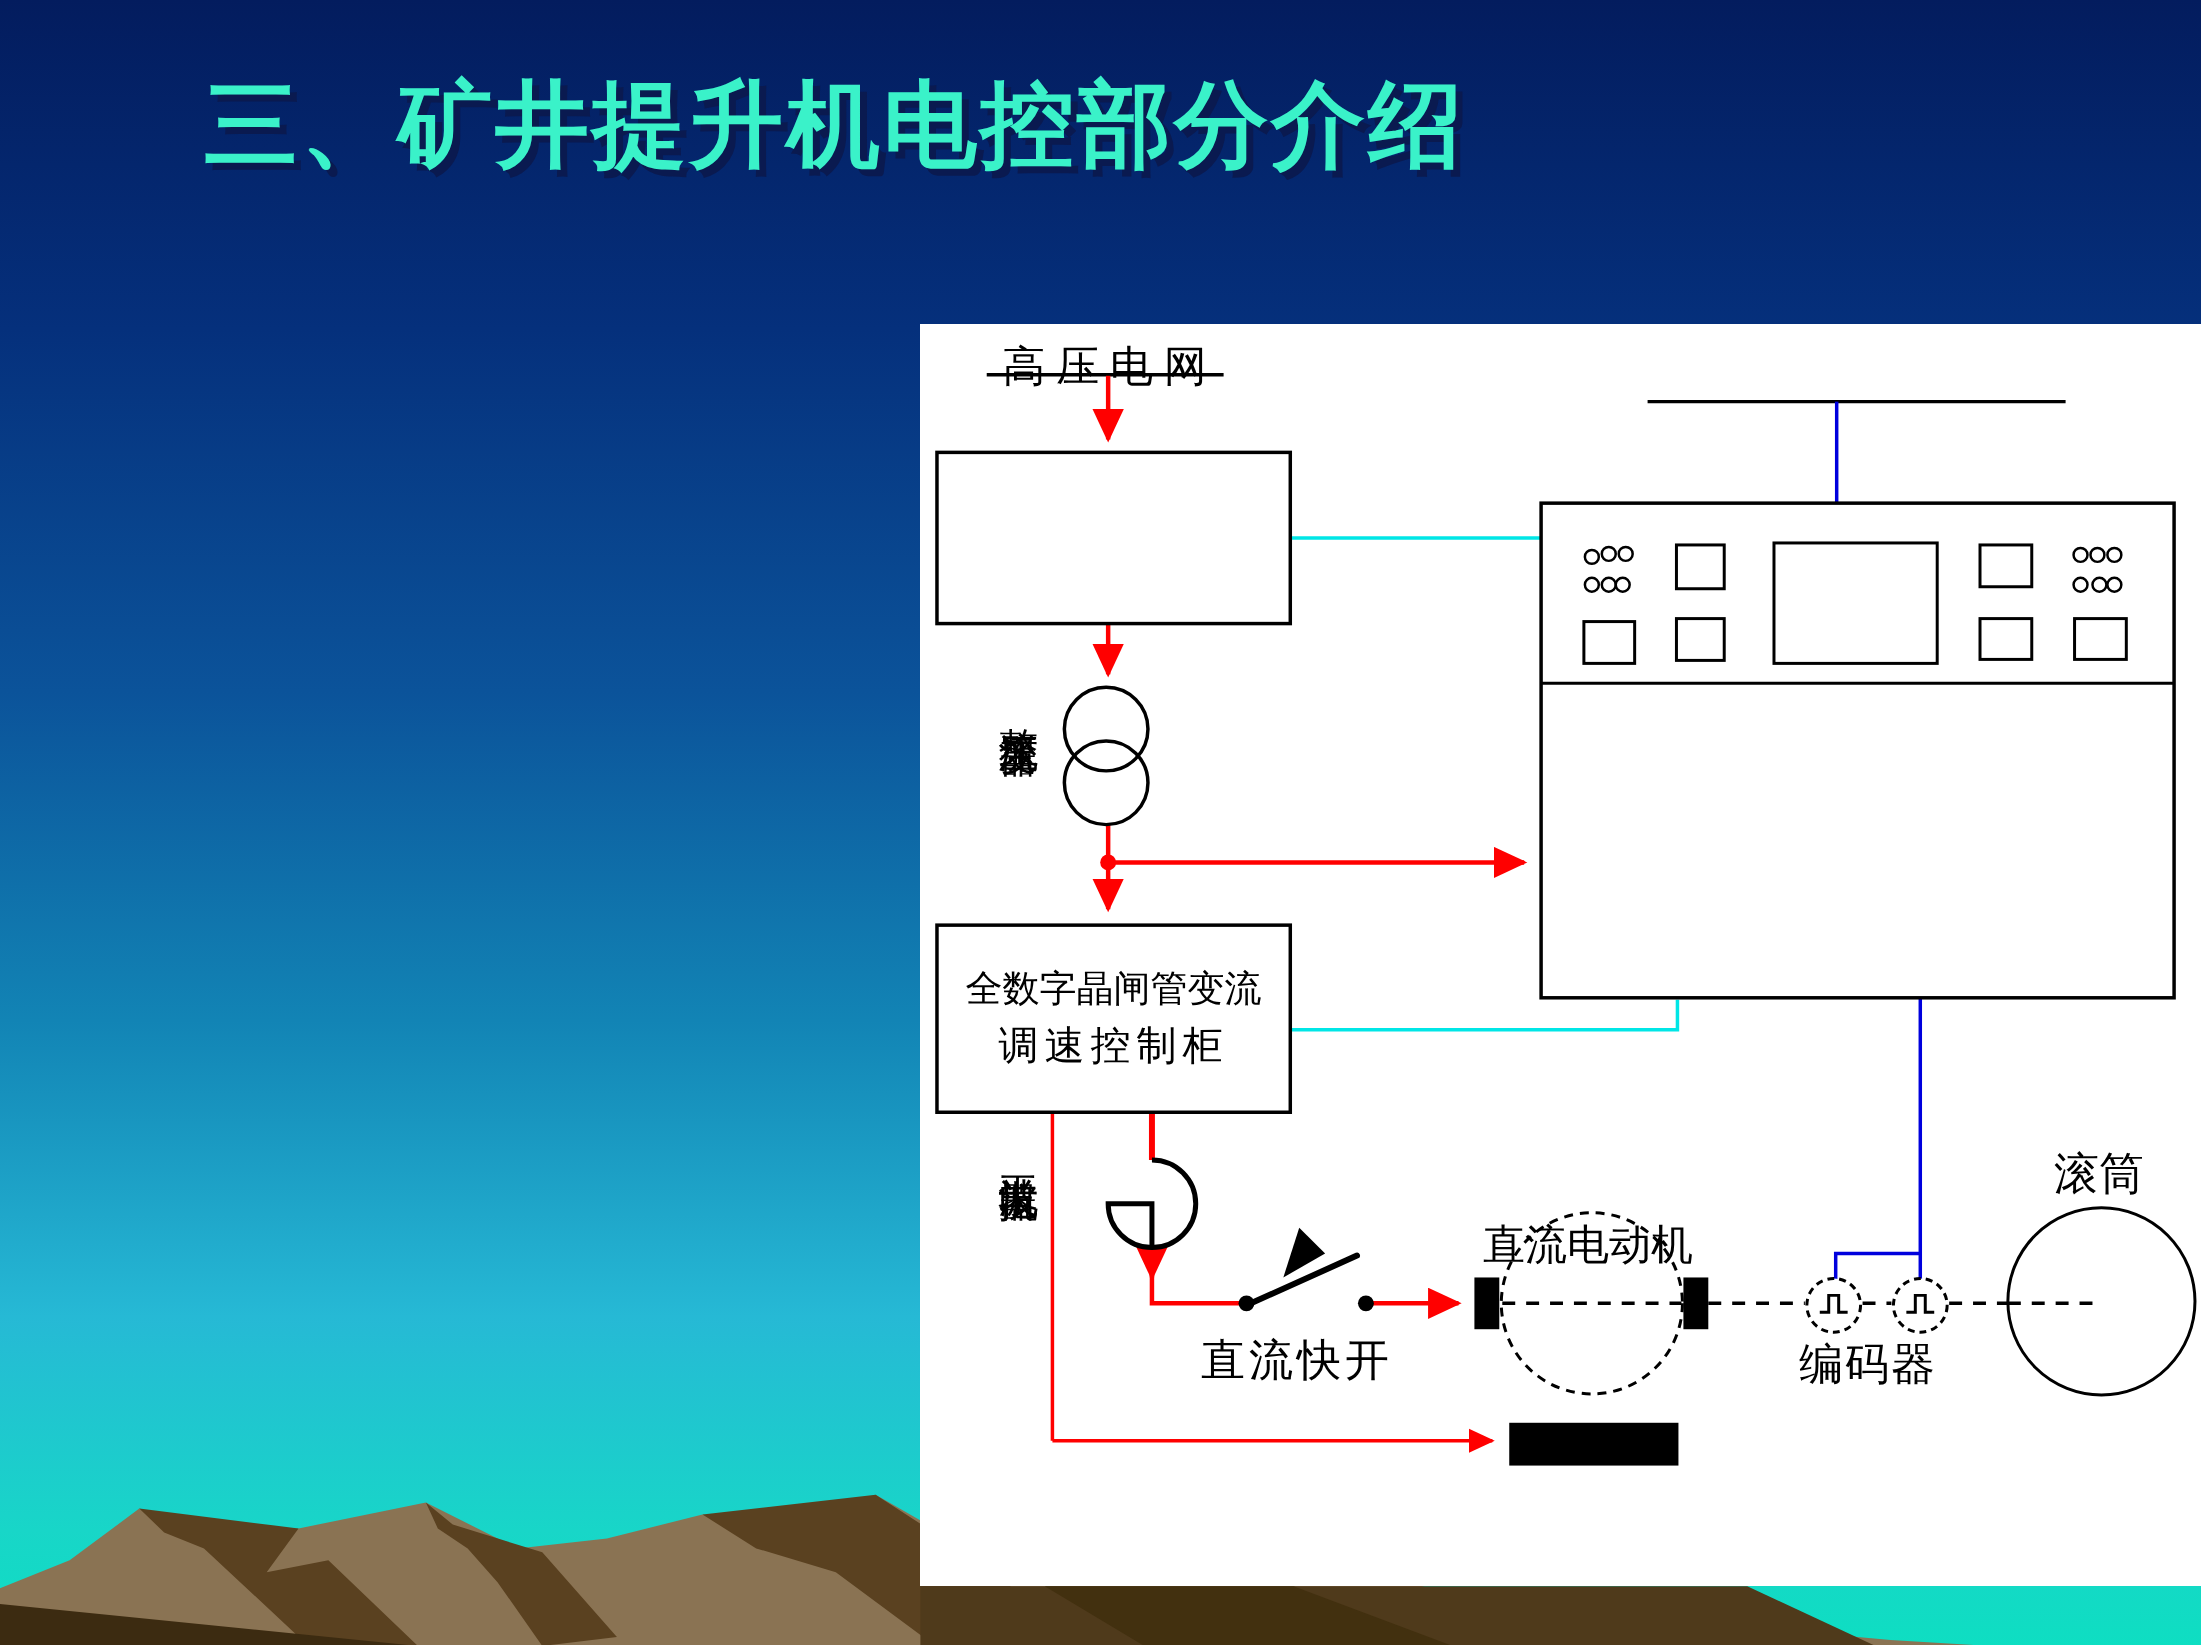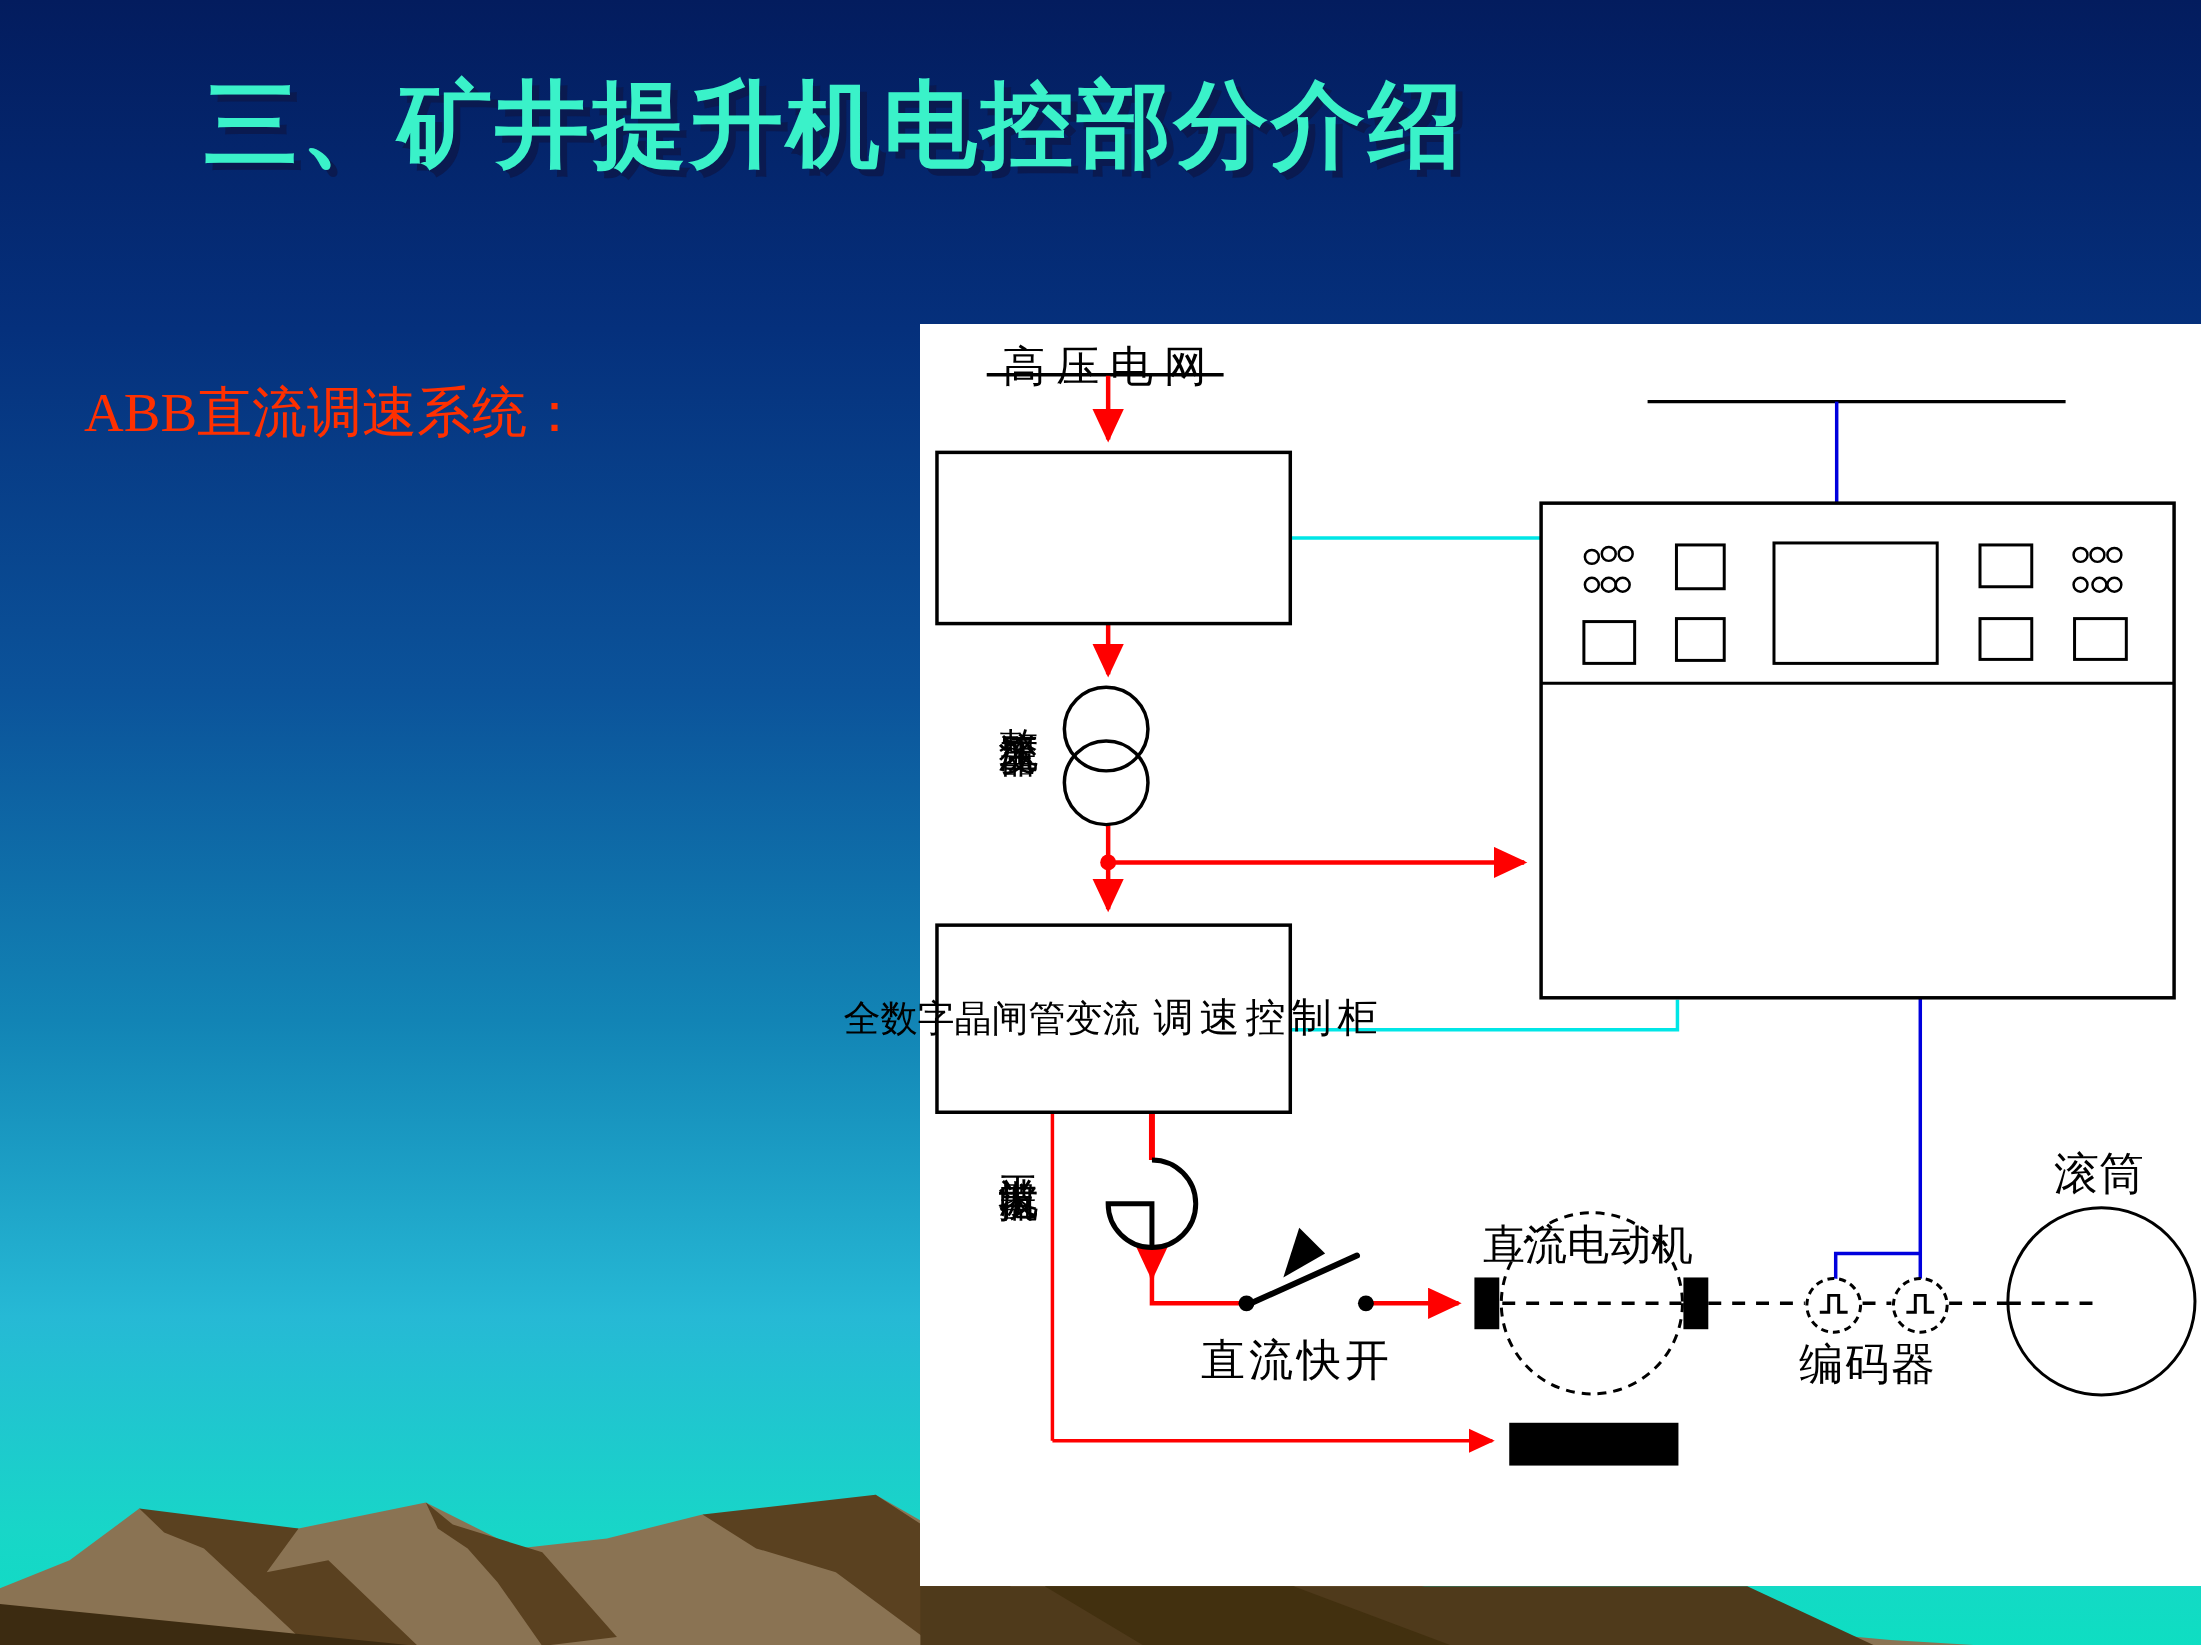--- a/index.html
+++ b/index.html
@@ -11,21 +11,21 @@
     color:#3af2c9;letter-spacing:3px;text-shadow:7px 7px 0 #0a1a50;white-space:nowrap;}
   .lead{position:absolute;left:84px;top:376px;font-size:55px;color:#ff3000;white-space:nowrap;}
   .panel{position:absolute;left:920px;top:324px;width:1282px;height:1262px;background:#ffffff;}
   .dsvg{position:absolute;left:920px;top:324px;width:1282px;height:1262px;}
   .lbl{position:absolute;color:#000;white-space:nowrap;line-height:1.12;}
   .grid-lbl{left:980px;top:343px;width:249px;text-align:center;font-size:43px;}
   .ext-lbl{left:1642px;top:338px;width:434px;text-align:center;font-size:42px;letter-spacing:4px;}
   .hv-lbl{left:937px;top:453px;width:353px;height:171px;display:flex;align-items:center;justify-content:center;font-size:36px;letter-spacing:1px;}
   .vtext{writing-mode:vertical-rl;text-orientation:upright;}
   .trafo-lbl{left:995px;top:696px;height:219px;font-size:40px;letter-spacing:3px;}
-  .thy-lbl{left:937px;top:925px;width:353px;height:187px;display:flex;flex-direction:row;align-items:center;justify-content:center;gap:14px;}
+  .thy-lbl{left:937px;top:925px;width:353px;height:187px;display:flex;flex-direction:column;align-items:center;justify-content:center;gap:14px;}
   .thy-l1{font-size:37px;}
   .thy-l2{font-size:40px;letter-spacing:6px;}
   .console-lbl{left:1692px;top:844px;width:338px;text-align:center;font-size:62px;letter-spacing:5px;color:#1a1a1a;}
   .react-lbl{left:995px;top:1144px;height:219px;font-size:40px;letter-spacing:2px;}
   .switch-lbl{left:1201px;top:1336px;font-size:44px;letter-spacing:4px;}
   .motor-lbl{left:1483px;top:1222px;font-size:42px;}
   .enc-lbl{left:1799px;top:1340px;font-size:44px;letter-spacing:2px;}
   .drum-lbl{left:2054px;top:1149px;font-size:45px;}
   .caption{left:1234px;top:1506px;font-size:46px;font-weight:bold;letter-spacing:1px;}
 </style>
@@ -38,21 +38,20 @@
     <polygon points="0,1654 0,1596 70,1568 140,1516 205,1540 300,1536 428,1510 520,1556 610,1546 706,1522 800,1538 880,1502 960,1548 1060,1524 1180,1586 1320,1560 1480,1610 1700,1630 1900,1648 2000,1654" fill="#8a7353"></polygon>
     <polygon points="140,1516 300,1536 268,1580 330,1568 420,1654 310,1654 250,1598 205,1556 165,1540" fill="#5a4120"></polygon>
     <polygon points="428,1510 455,1532 545,1560 620,1645 545,1654 500,1590 470,1556 440,1536" fill="#5a4120"></polygon>
     <polygon points="706,1522 880,1502 1000,1580 1080,1654 940,1654 840,1580 760,1556" fill="#5a4120"></polygon>
     <polygon points="0,1612 420,1654 0,1654" fill="#3c2b11"></polygon>
     <polygon points="925,1594 1756,1594 1885,1654 925,1654" fill="#4f3a1b"></polygon>
     <polygon points="1050,1594 1300,1594 1460,1654 1150,1654" fill="#42300f"></polygon>
   </svg>
 
   <div class="title">三、矿井提升机电控部分介绍</div>
-  <div class="lead">ABB直流调速系统：</div>
 
   <div class="panel"></div>
 
   <svg class="dsvg" viewBox="925 326 1288 1268">
     <defs>
       <marker id="ra" markerWidth="8" markerHeight="7" refX="6.8" refY="3.5" orient="auto" markerUnits="strokeWidth">
         <path d="M0,0 L7.5,3.5 L0,7 Z" fill="#ff0000"></path>
       </marker>
     </defs>
 

